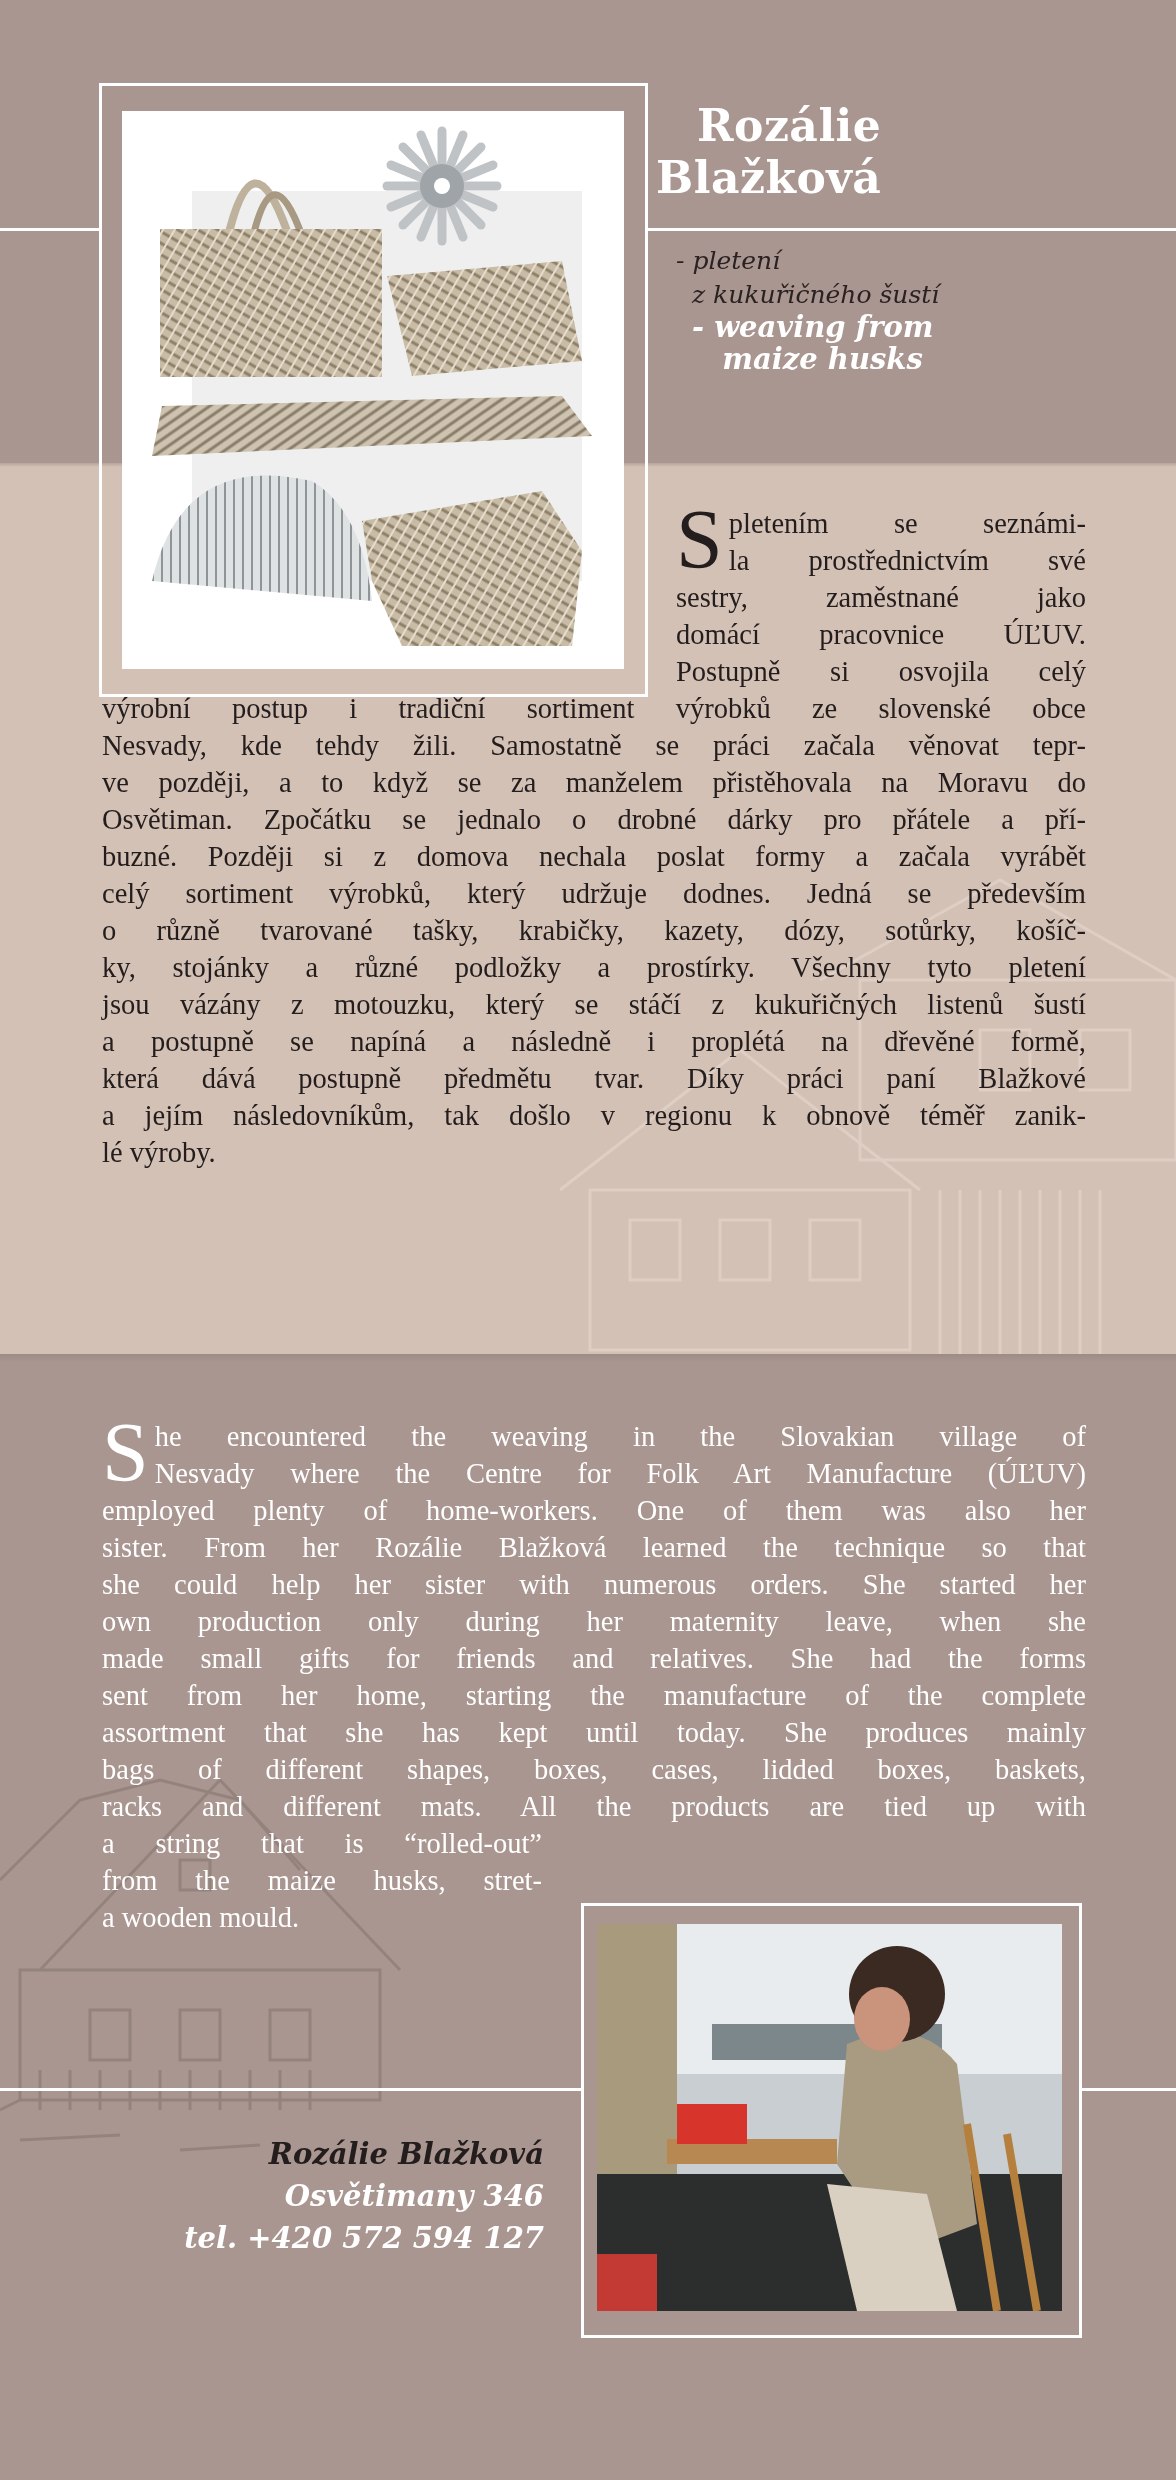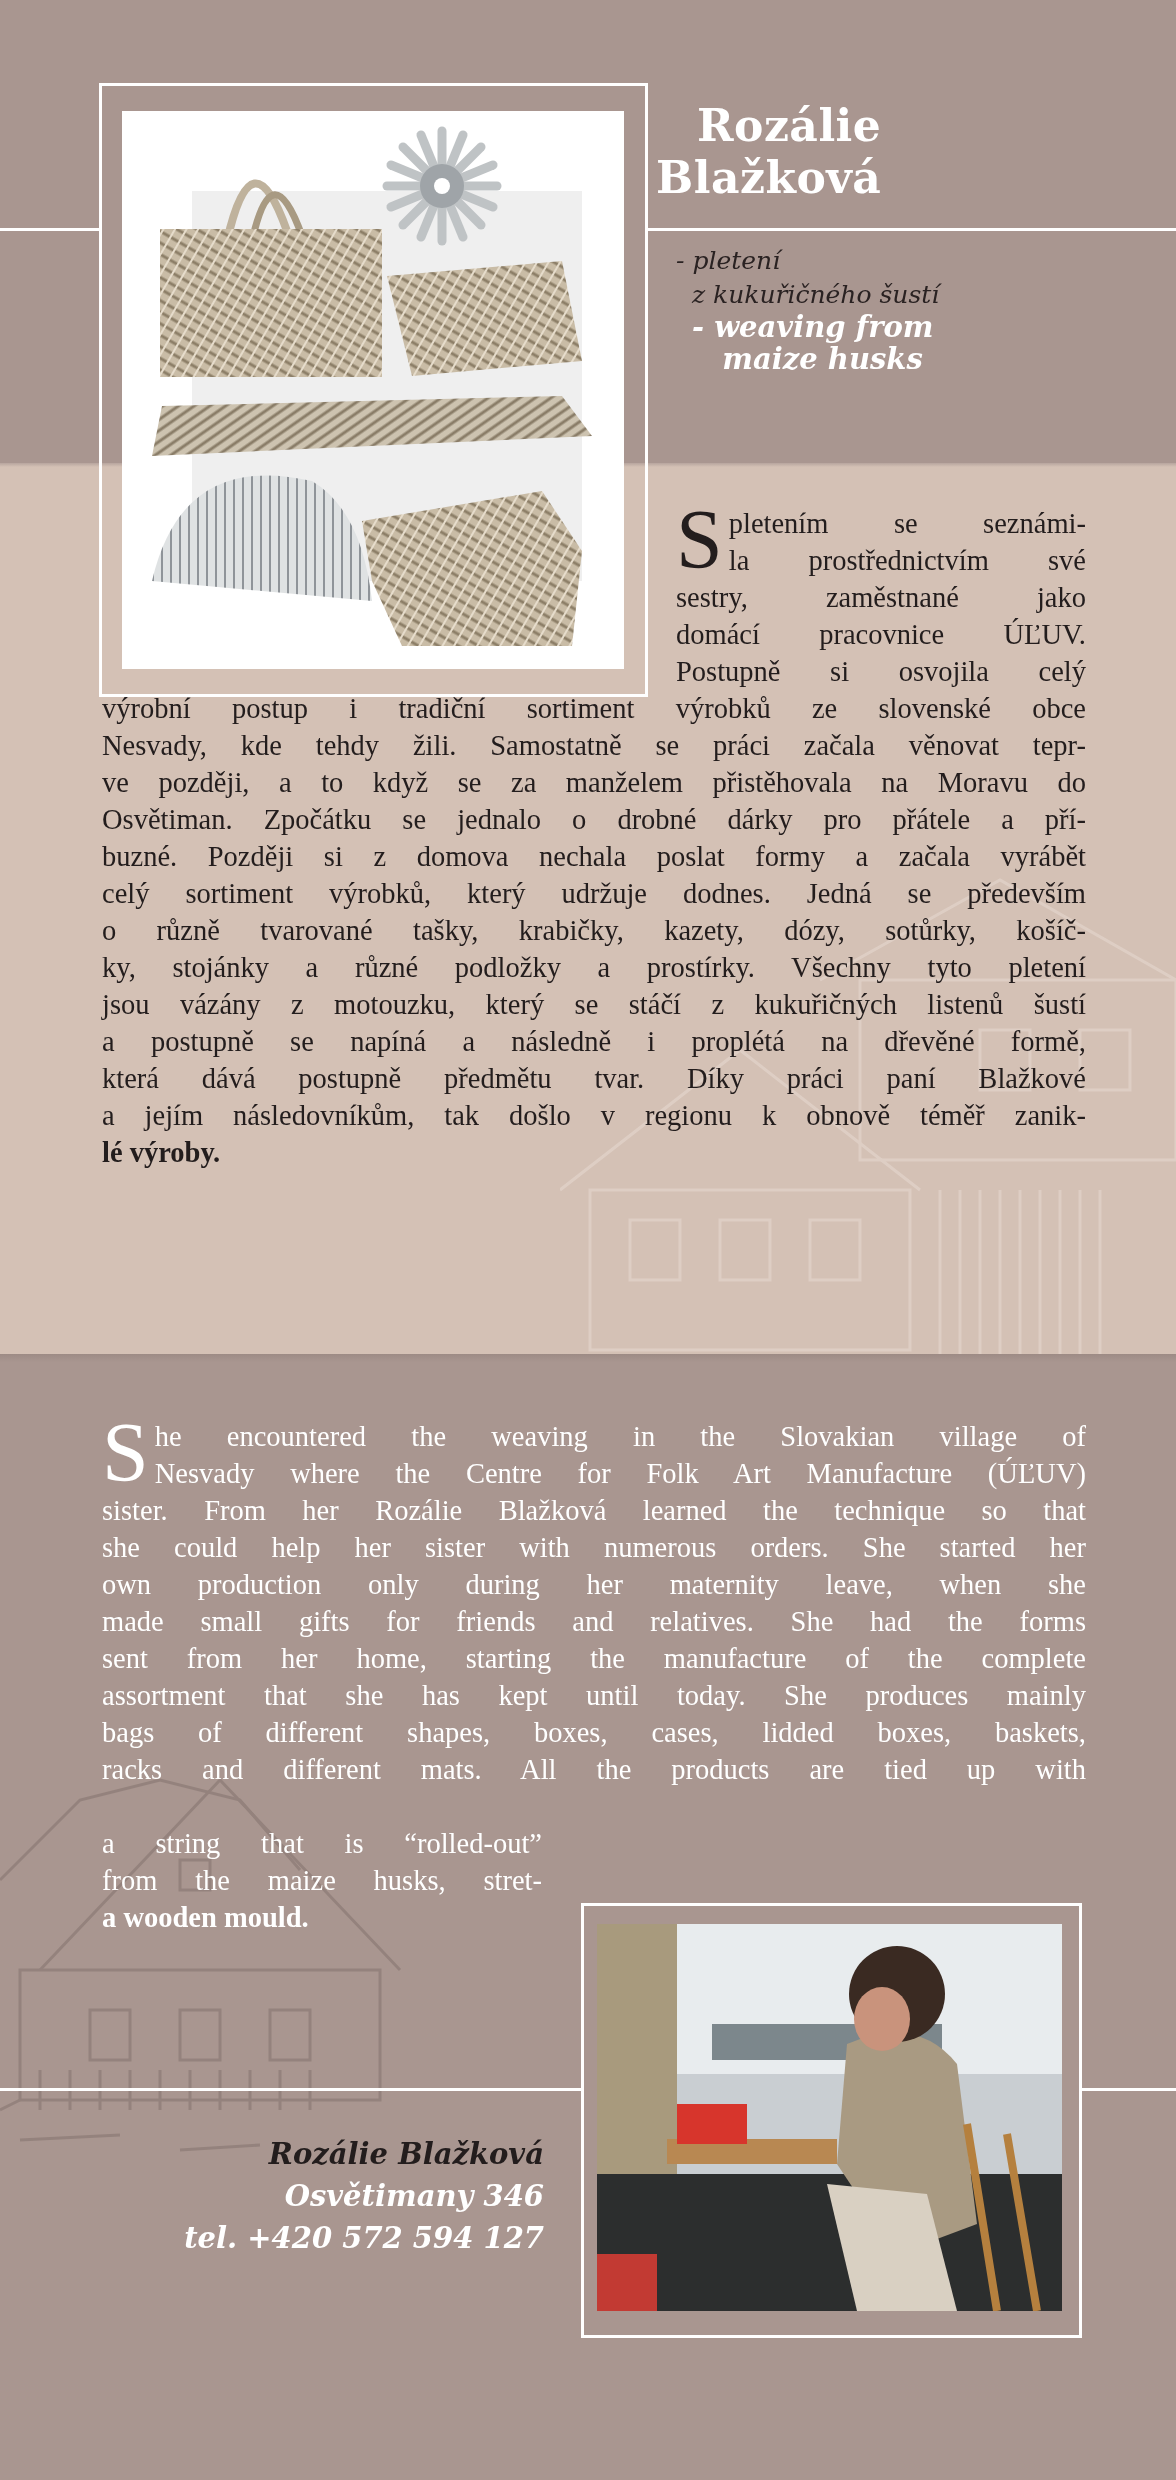--- a/index.html
+++ b/index.html
@@ -38,21 +38,21 @@
     }
     .subtitle .cz { color: #2a2222; font-size: 25px; }
     .subtitle .en { color: #ffffff; font-weight: bold; font-size: 29px; margin-left: 16px; }
     .para {
       position: absolute; margin: 0; text-align: justify;
       font-family: "Liberation Serif", serif; font-size: 28.5px; line-height: 37px;
     }
     .para-cz { color: #231d1d; }
     .para-en { color: #ffffff; }
     .para .line { display: block; text-align: justify; text-align-last: justify; white-space: nowrap; overflow: visible; }
-    .para .line.last { text-align-last: left; font-weight: bold; }
+    .para .line.last { text-align-last: left; }
     .dropcap {
       float: left; font-size: 84px; line-height: 66px; margin: 2px 6px 0 0;
       font-family: "Liberation Serif", serif;
     }
     .address {
       position: absolute; right: 632px; top: 2133px; text-align: right; margin: 0;
       font-family: "DejaVu Serif", serif; font-style: italic; font-weight: bold;
       font-size: 29px; line-height: 42px;
     }
     .address .name { color: #231d1d; display: block; }
@@ -181,20 +181,21 @@
   <span class="line">a postupně se napíná a následně i proplétá na dřevěné formě,</span>
   <span class="line">která dává postupně předmětu tvar. Díky práci paní Blažkové</span>
   <span class="line">a jejím následovníkům, tak došlo v regionu k obnově téměř zanik-</span>
   <span class="line last">lé výroby.</span>
 </div>
 
 <div class="para para-en" style="left:102px; top:1418px; width:984px;">
   <span class="dropcap">S</span>
   <span class="line">he encountered the weaving in the Slovakian village of</span>
   <span class="line">Nesvady where the Centre for Folk Art Manufacture (ÚĽUV)</span>
+  <span class="line" style="clear:left">employed plenty of home-workers. One of them was also her</span>
   <span class="line">sister. From her Rozálie Blažková learned the technique so that</span>
   <span class="line">she could help her sister with numerous orders. She started her</span>
   <span class="line">own production only during her maternity leave, when she</span>
   <span class="line">made small gifts for friends and relatives. She had the forms</span>
   <span class="line">sent from her home, starting the manufacture of the complete</span>
   <span class="line">assortment that she has kept until today. She produces mainly</span>
   <span class="line">bags of different shapes, boxes, cases, lidded boxes, baskets,</span>
   <span class="line">racks and different mats. All the products are tied up with</span>
 </div>
 

